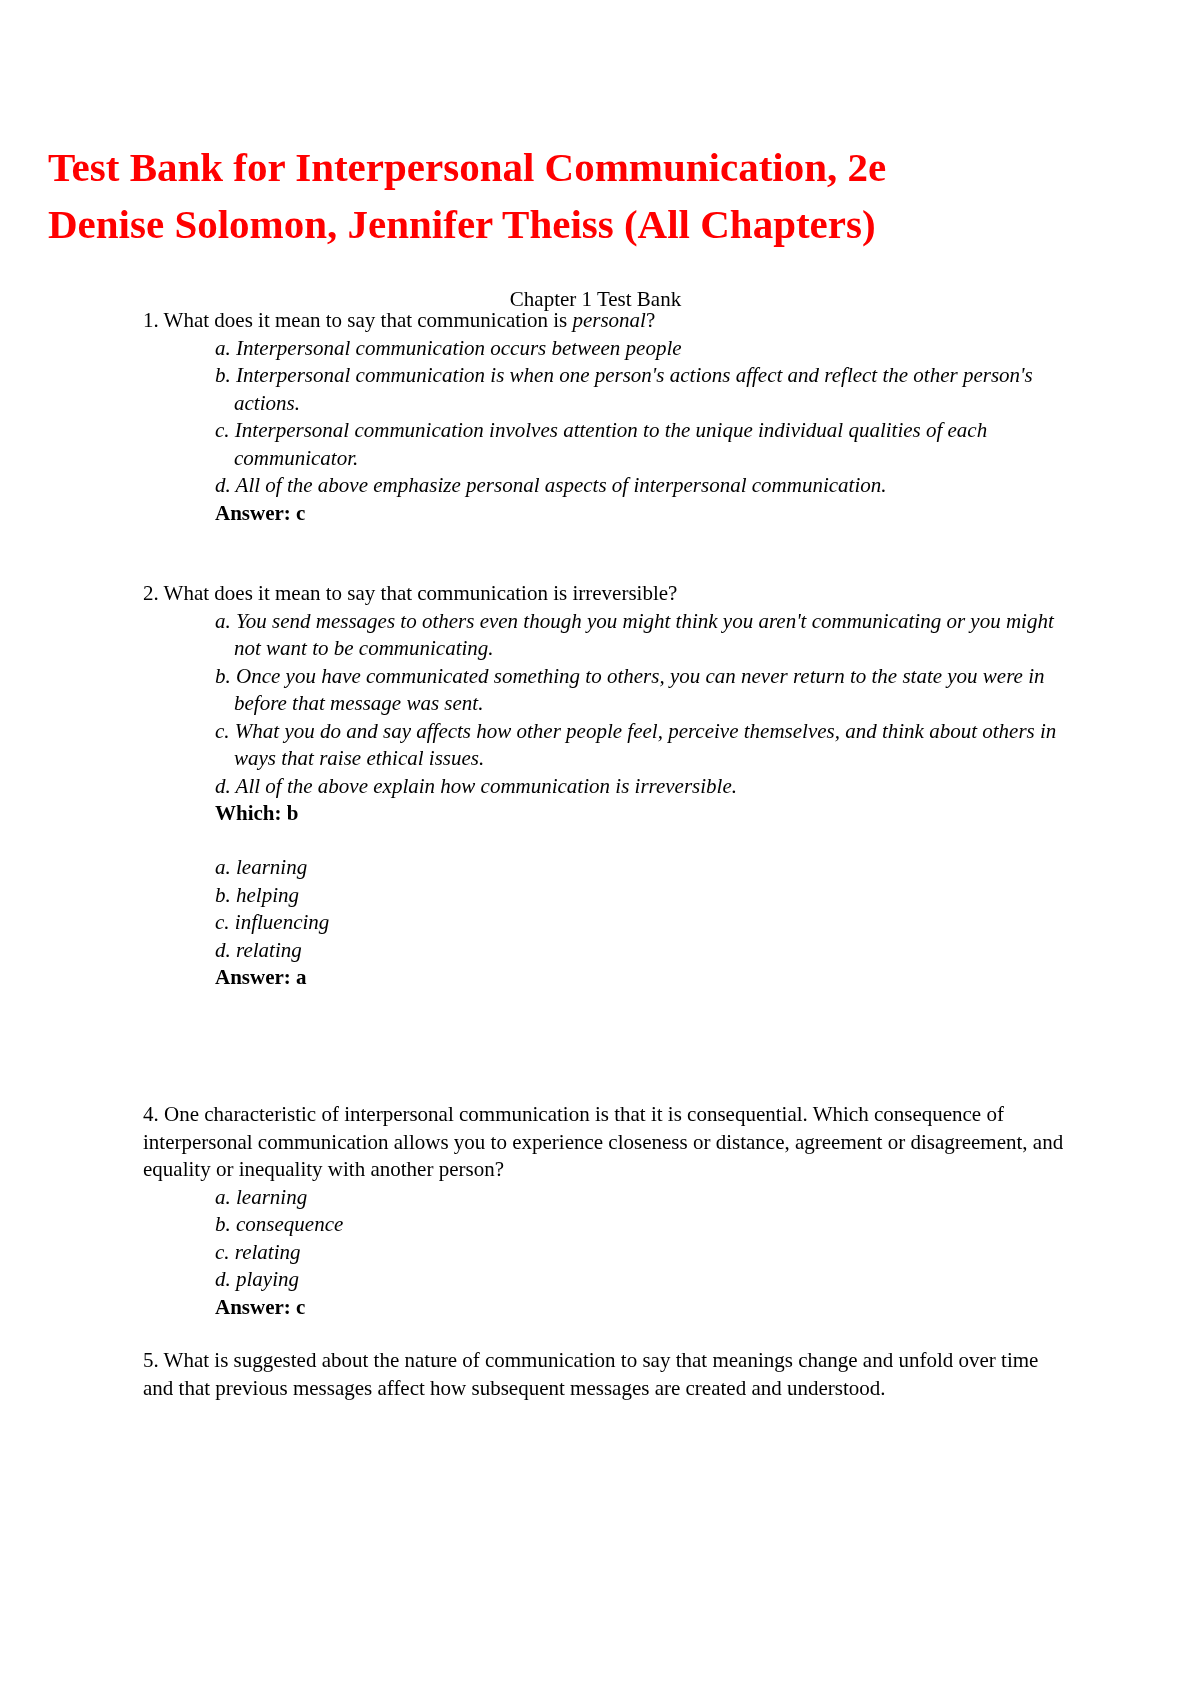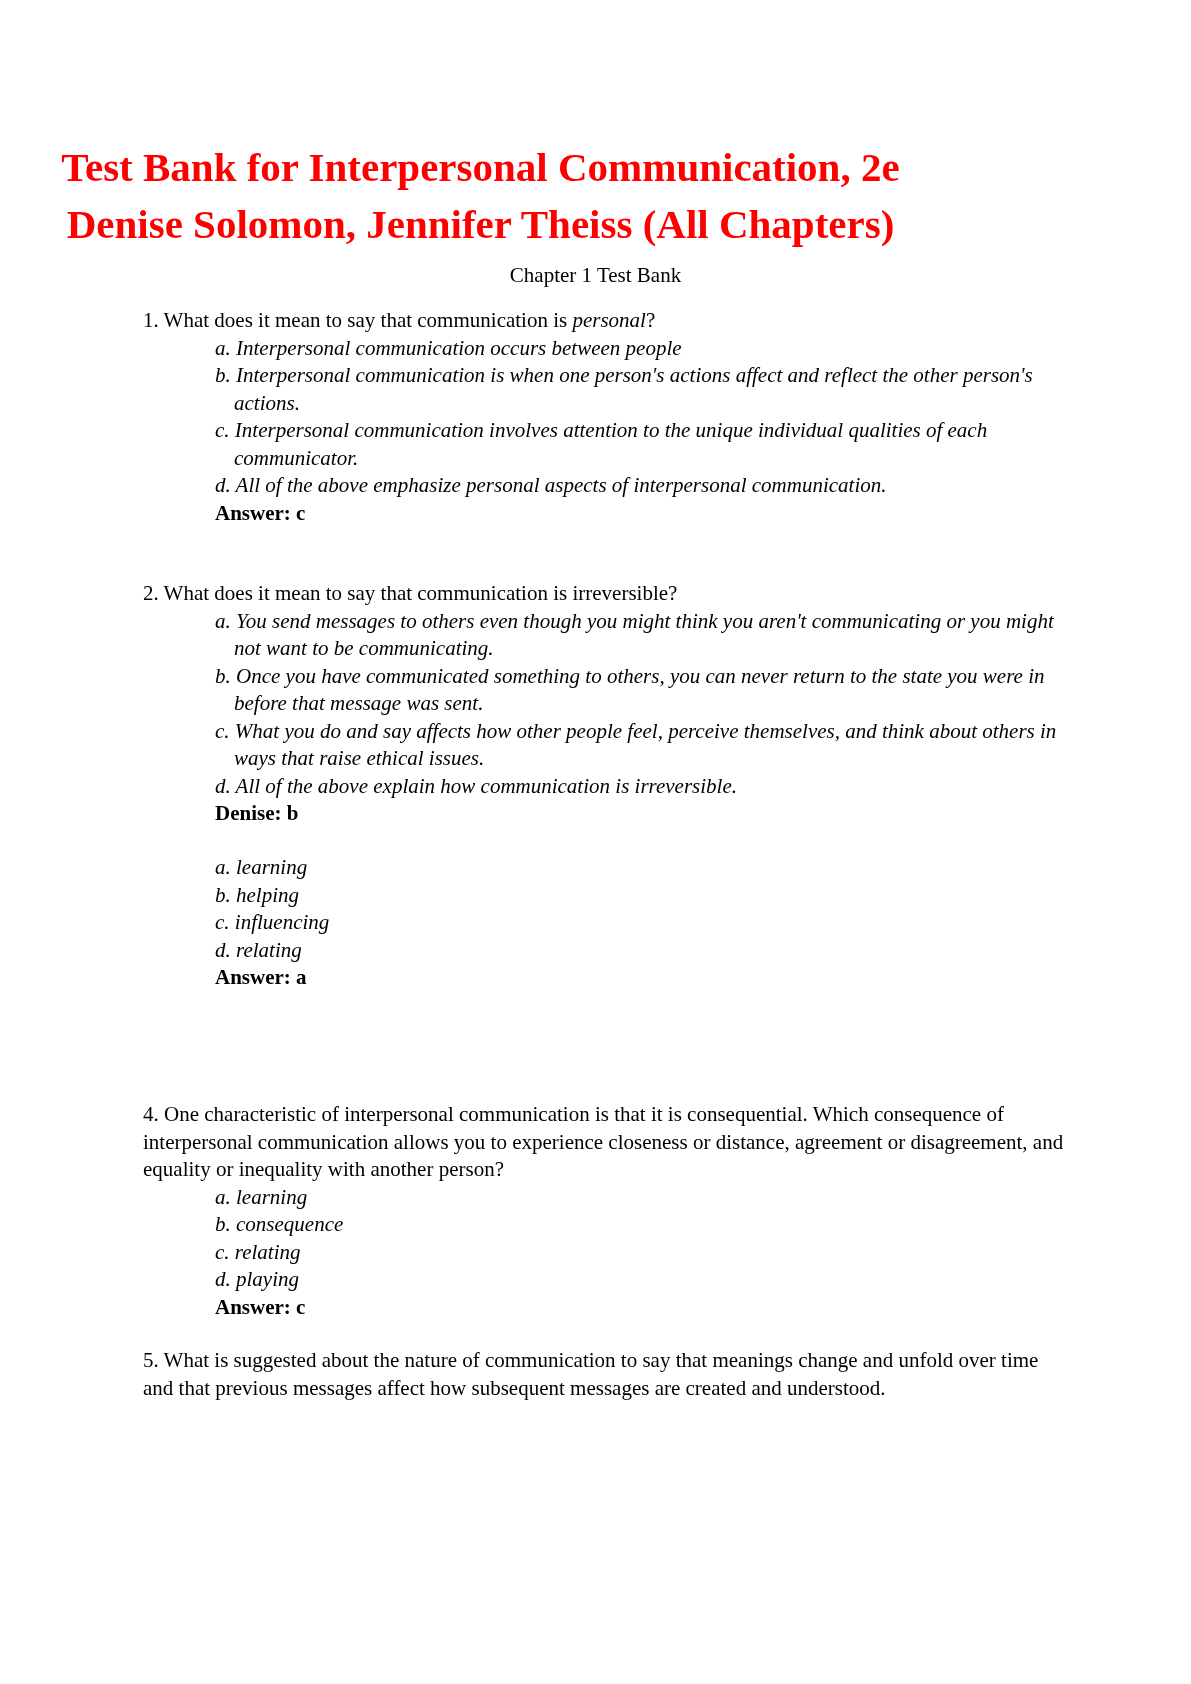--- a/index.html
+++ b/index.html
@@ -1,23 +1,23 @@
 <!DOCTYPE html>
 <html><head>
   <meta charset="utf-8">
   <style>
     html, body { margin: 0; padding: 0; background: #ffffff; }
     body { width: 1191px; height: 1684px; position: relative; overflow: hidden;
            font-family: "Liberation Serif", "DejaVu Serif", serif; color: #000; }
     .page { position: absolute; left: 0; top: 0; width: 1191px; height: 1684px; }
-    .title { position: absolute; left: 0; width: 961px; text-align: center;
-             color: #ff0000; font-weight: bold; font-size: 41px; line-height: 50px; }
+    .title { position: absolute; left: 0; width: 961px; 
+             color: #ff0000; font-weight: bold; font-size: 41px; line-height: 50px; padding-left: 48px; }
     .title.l1 { top: 142px; }
     .title.l2 { top: 199px; }
-    .chapter { position: absolute; top: 262px; left: 0; width: 1191px; text-align: center;
+    .chapter { position: absolute; top: 286px; left: 0; width: 1191px; text-align: center;
                font-size: 21px; line-height: 26px; }
     .q { position: absolute; left: 143px; width: 930px; font-size: 21px; line-height: 27.5px; }
     .stem { margin: 0; }
     .opts { margin: 0; padding: 0 0 0 72px; list-style: none; font-style: italic; }
     .opt { text-indent: -19px; padding-left: 19px; }
     .answer { font-weight: bold; padding-left: 72px; }
     .em { font-style: italic; }
   </style>
 </head>
 <body>
@@ -39,21 +39,21 @@
   </div>
 
   <div class="q" style="top:580px">
     <p class="stem">2. What does it mean to say that communication is irreversible?</p>
     <ul class="opts">
       <li class="opt">a. You send messages to others even though you might think you aren't communicating or you might not want to be communicating.</li>
       <li class="opt">b. Once you have communicated something to others, you can never return to the state you were in before that message was sent.</li>
       <li class="opt">c. What you do and say affects how other people feel, perceive themselves, and think about others in ways that raise ethical issues.</li>
       <li class="opt">d. All of the above explain how communication is irreversible.</li>
     </ul>
-    <div class="answer">Denise: b</div>
+    <div class="answer">Which: b</div>
   </div>
 
   <div class="q" style="top:854px">
     <ul class="opts">
       <li class="opt">a. learning</li>
       <li class="opt">b. helping</li>
       <li class="opt">c. influencing</li>
       <li class="opt">d. relating</li>
     </ul>
     <div class="answer">Answer: a</div>

